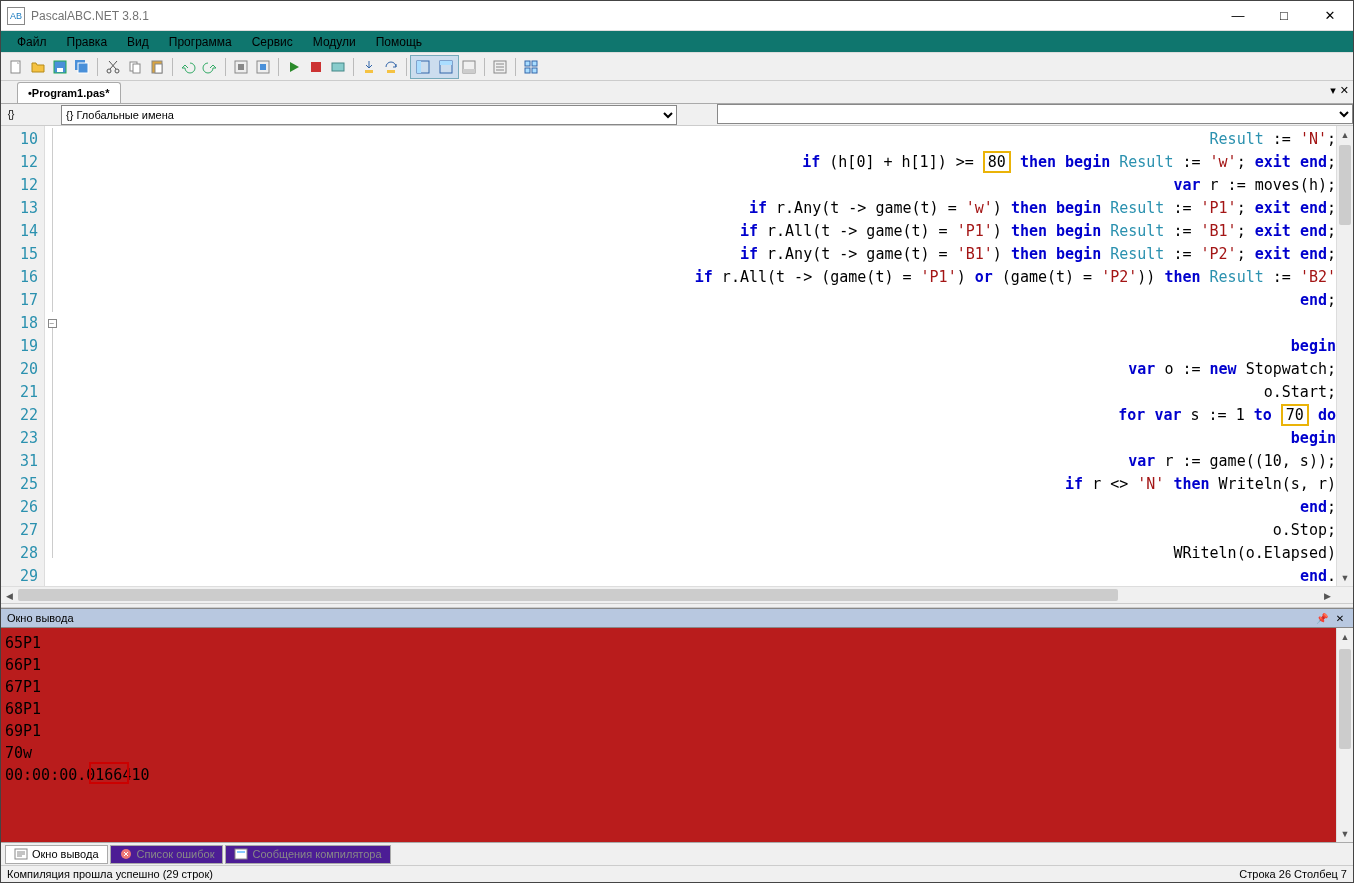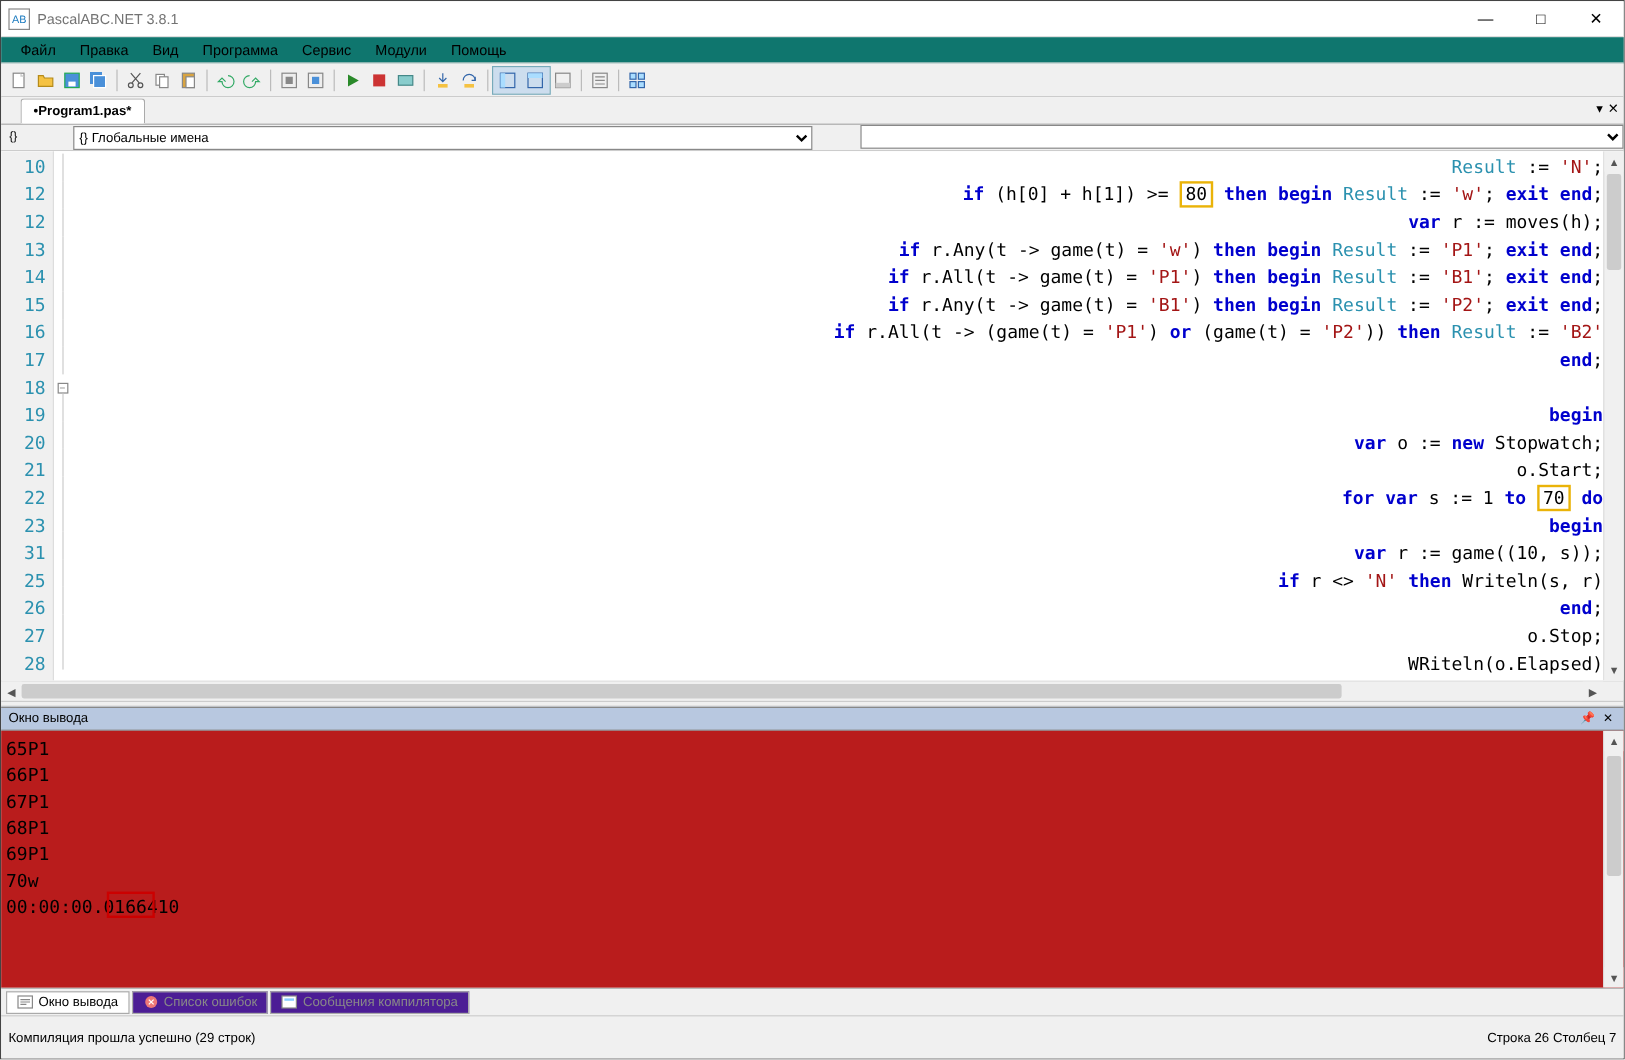--- a/index.html
+++ b/index.html
@@ -82,21 +82,21 @@
 .arrow-line { position: absolute; left: -58px; top: 34px; width: 80px; height: 100px; }
 .out-hl { position: absolute; border: 2px solid #c00; }
 
 
 .bottom-tabs { height: 23px; background: #f0f0f0; display: flex; align-items: center; border-top: 1px solid #aaa; padding-left: 4px; gap: 2px; }
 .btab { height: 19px; border: 1px solid #aaa; background: #4c1d95; padding: 1px 8px; font-size: 11px; display: flex; align-items: center; gap: 4px; cursor: pointer; }
 .btab.active { background: #fff; }
 .btab-icon { width: 14px; height: 14px; }
 
 
-.statusbar { height: 36px; background: #f0f0f0; border-top: 1px solid #ccc; display: flex; align-items: center; padding: 0 6px; font-size: 11px; }
+.statusbar { height: 17px; background: #f0f0f0; border-top: 1px solid #ccc; display: flex; align-items: center; padding: 0 6px; font-size: 11px; }
 .statusbar .spacer { flex: 1; }
 </style>
 </head>
 <body>
 
 <div class="window">
 
   <div class="titlebar">
     <div class="app-icon">
         <span class="ab">AB</span>

